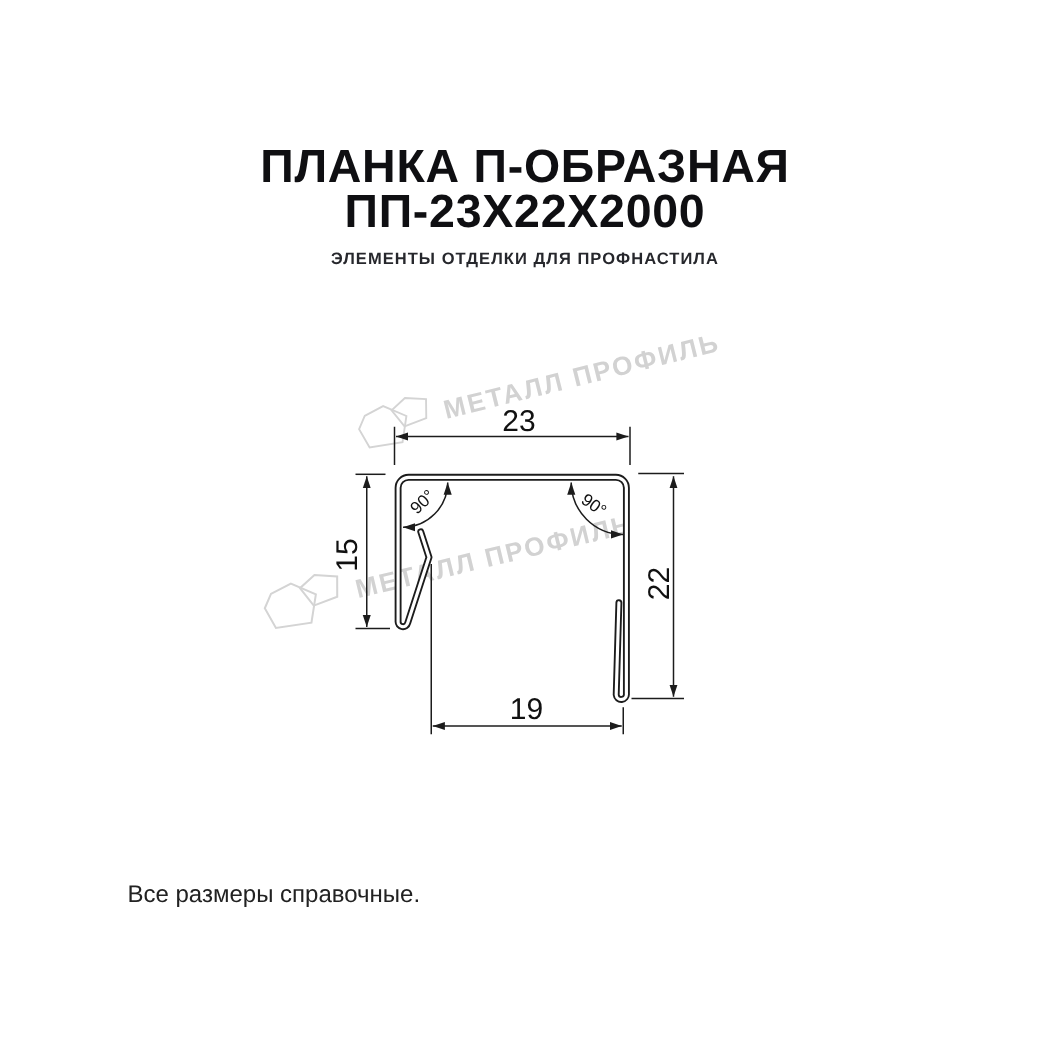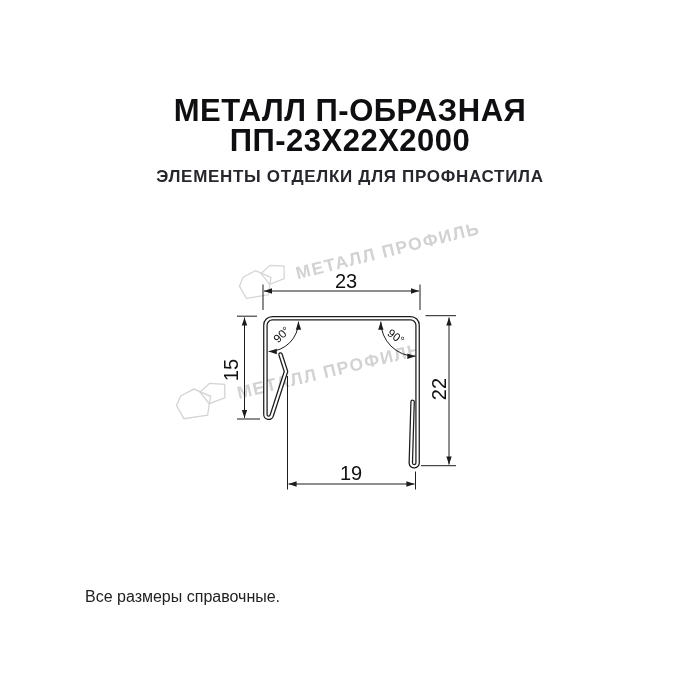--- a/index.html
+++ b/index.html
@@ -3,21 +3,21 @@
 <meta charset="utf-8">
 <style>
   html,body{margin:0;padding:0;background:#fff;}
   .page{
     position:relative;width:700px;height:700px;background:#ffffff;overflow:hidden;
     font-family:"Liberation Sans",sans-serif;
   }
   
   .header{position:absolute;top:96px;left:0;width:700px;text-align:center;z-index:3;}
   .title{font-size:31px;line-height:30px;font-weight:bold;letter-spacing:.5px;color:#0f0f12;}
-  .subtitle{margin-top:11px;font-size:17px;font-weight:bold;letter-spacing:.7px;color:#26272c;}
+  .subtitle{margin-top:11px;font-size:11px;font-weight:bold;letter-spacing:.7px;color:#26272c;}
   
   .wm{position:absolute;display:flex;align-items:center;gap:8px;z-index:1;
       transform-origin:0 50%;pointer-events:none;}
   .wm-a{left:238px;top:272px;transform:rotate(-14deg);}
   .wm-b{left:175px;top:390px;transform:rotate(-13.5deg);}
   .wm-text{font-size:17.5px;font-weight:bold;letter-spacing:1.5px;color:#d2d2d2;white-space:nowrap;}
   
   .drawing{position:absolute;left:0;top:0;z-index:2;}
   
   .notes{position:absolute;left:85px;top:591px;font-size:16px;line-height:12.6px;color:#222;z-index:3;}
@@ -36,21 +36,21 @@
   </div>
   <div class="wm wm-b">
     <svg width="56" height="36" viewBox="0 0 54 32">
       <polygon points="8,6 22,2.5 36,13 29,30 6,28 2,14" fill="none" stroke="#d4d4d4" stroke-width="1.3"></polygon>
       <polygon points="38,0.7 52,5 49,17.7 33,19.7 27,6.7" fill="none" stroke="#d4d4d4" stroke-width="1.3"></polygon>
     </svg>
     <span class="wm-text">МЕТАЛЛ ПРОФИЛЬ</span>
   </div>
 
   <div class="header">
-    <div class="title">МЕТАЛЛ П-ОБРАЗНАЯ</div>
+    <div class="title">ПЛАНКА П-ОБРАЗНАЯ</div>
     <div class="title">ПП-23Х22Х2000</div>
     <div class="subtitle">ЭЛЕМЕНТЫ ОТДЕЛКИ ДЛЯ ПРОФНАСТИЛА</div>
   </div>
 
   <svg class="drawing" width="700" height="700" viewBox="0 0 700 700">
     <defs>
       <marker id="arr" viewBox="0 0 10 10" refX="9" refY="5" markerWidth="9" markerHeight="9" orient="auto-start-reverse">
         <path d="M0,2 L9,5 L0,8 z" fill="#1c1c1c"></path>
       </marker>
     </defs>

